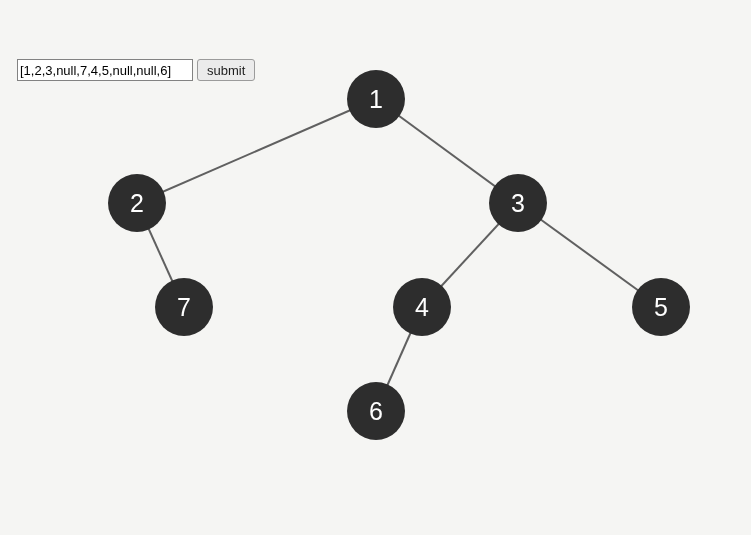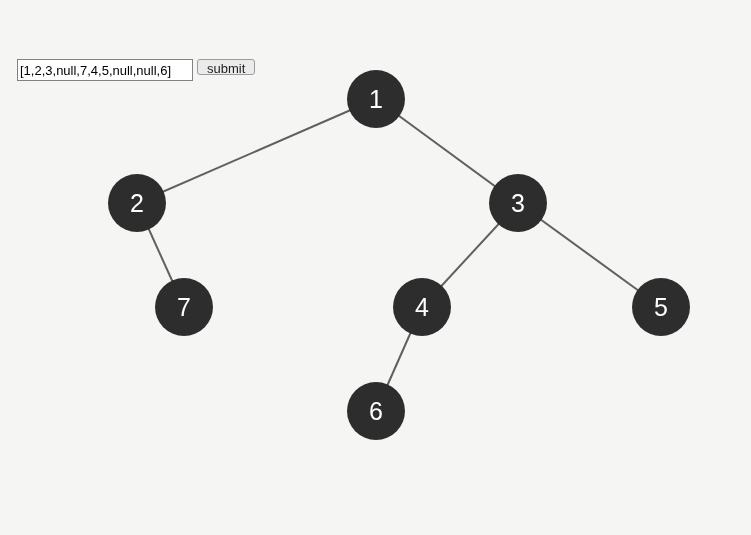--- a/index.html
+++ b/index.html
@@ -30,21 +30,21 @@
     border: 1px solid #828282;
     background: #ffffff;
     color: #000000;
     font-family: "Liberation Sans", sans-serif;
     font-size: 13px;
     padding: 1px 2px;
     border-radius: 0;
     outline: none;
   }
   .submit-btn {
-    height: 16px;
+    height: 22px;
     box-sizing: border-box;
     border: 1px solid #9b9b9b;
     border-radius: 3px;
     background: #ebebeb;
     color: #1d1d1d;
     font-family: "Liberation Sans", sans-serif;
     font-size: 13px;
     padding: 1px 9px;
     cursor: pointer;
   }

